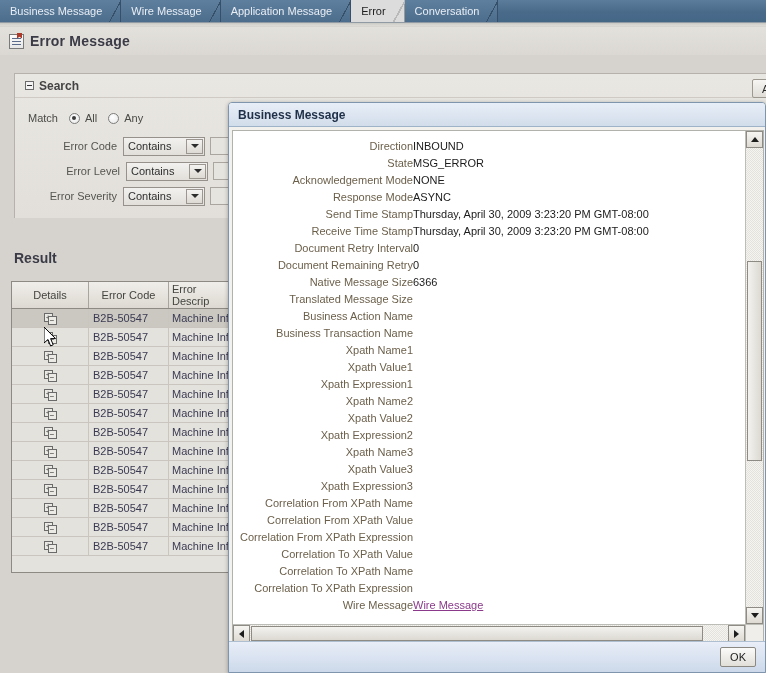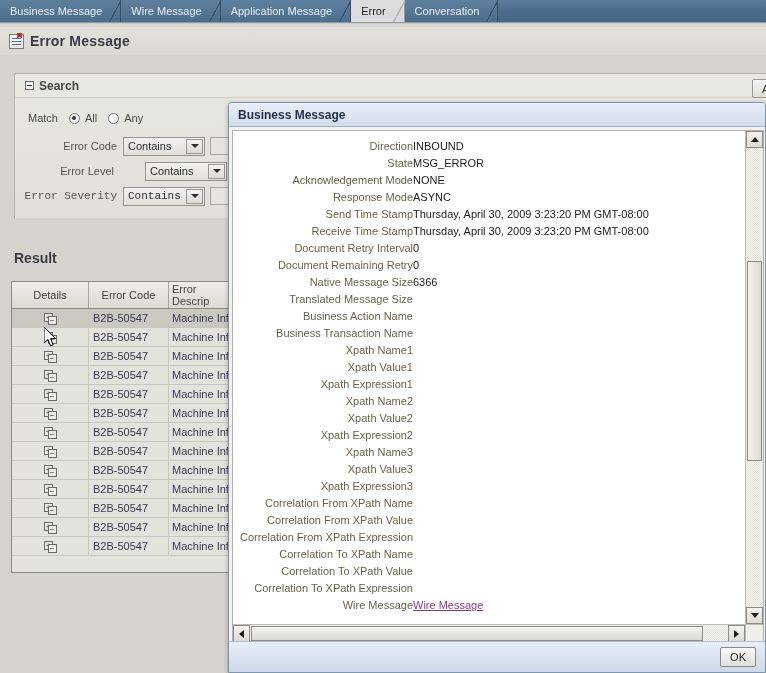--- a/index.html
+++ b/index.html
@@ -351,32 +351,32 @@
       <span class="field-lbl">Error Code</span>
       <span class="select">
         <span>Contains</span>
         <span class="arrowbox">
             <span class="caret-dn"></span>
           </span>
       </span>
       <span class="textbox"></span>
     </div>
 
-    <div class="field-row" style="left:1px; top:87px;gap:25px;">
+    <div class="field-row" style="left:7px; top:87px;">
       <span class="field-lbl">Error Level</span>
       <span class="select">
         <span>Contains</span>
         <span class="arrowbox">
             <span class="caret-dn"></span>
           </span>
       </span>
       <span class="textbox"></span>
     </div>
 
-    <div class="field-row" style="left:4px; top:112px;font-family:Liberation Mono, monospace;">
+    <div class="field-row" style="left:4px; top:112px;">
       <span class="field-lbl">Error Severity</span>
       <span class="select">
         <span>Contains</span>
         <span class="arrowbox">
             <span class="caret-dn"></span>
           </span>
       </span>
       <span class="textbox"></span>
     </div>
   </div>
@@ -624,25 +624,25 @@
             </div>
             <div class="prop-row">
               <div class="prop-lbl">Correlation From XPath Value</div>
               <div class="prop-val"></div>
             </div>
             <div class="prop-row">
               <div class="prop-lbl">Correlation From XPath Expression</div>
               <div class="prop-val"></div>
             </div>
             <div class="prop-row">
+              <div class="prop-lbl">Correlation To XPath Value</div>
+              <div class="prop-val"></div>
+            </div>
+            <div class="prop-row">
               <div class="prop-lbl">Correlation To XPath Name</div>
-              <div class="prop-val"></div>
-            </div>
-            <div class="prop-row">
-              <div class="prop-lbl">Correlation To XPath Value</div>
               <div class="prop-val"></div>
             </div>
             <div class="prop-row">
               <div class="prop-lbl">Correlation To XPath Expression</div>
               <div class="prop-val"></div>
             </div>
             <div class="prop-row">
               <div class="prop-lbl">Wire Message</div>
               <div class="prop-val"><a>Wire Message</a></div>
             </div>

